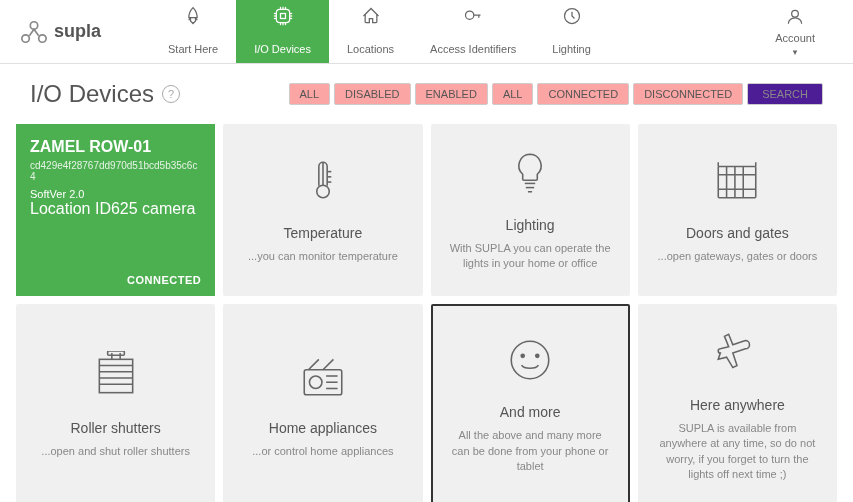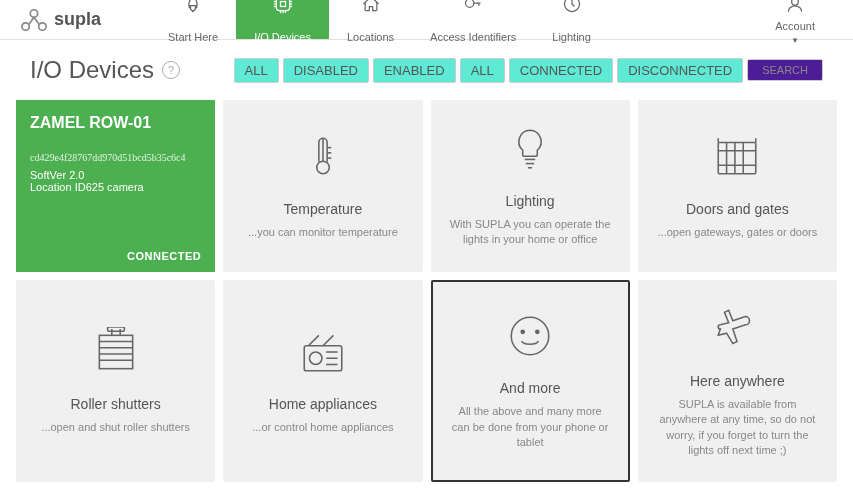--- a/index.html
+++ b/index.html
@@ -3,21 +3,21 @@
   <meta charset="utf-8">
   <style>
     * { box-sizing: border-box; margin: 0; padding: 0; }
     body { font-family: 'Segoe UI', Arial, sans-serif; background: #fff; color: #333; font-size: 13px; }
 
     
     .navbar {
       display: flex;
       align-items: center;
       border-bottom: 1px solid #e0e0e0;
-      height: 40px;
+      height: 64px;
       padding: 0 20px;
     }
     .logo {
       display: flex;
       align-items: center;
       gap: 6px;
       font-size: 18px;
       font-weight: 600;
       color: #555;
       margin-right: 30px;
@@ -94,23 +94,23 @@
       cursor: pointer;
     }
     .filter-bar {
       display: flex;
       align-items: center;
       gap: 4px;
     }
     .filter-btn {
       padding: 4px 10px;
       border: 1px solid #ccc;
-      background: #5eead4;
+      background: #fca5a5;
       color: #555;
-      font-size: 13px;
+      font-size: 11px;
       cursor: pointer;
       border-radius: 2px;
     }
     .search-btn {
       padding: 4px 14px;
       border: 1px solid #ccc;
       background: #4c1d95;
       color: #888;
       font-size: 11px;
       cursor: pointer;
@@ -146,23 +146,23 @@
       background: #4caf50;
       color: #fff;
       border-radius: 0;
       display: flex;
       flex-direction: column;
       justify-content: space-between;
       padding: 14px 14px 10px 14px;
       min-height: 155px;
     }
     .device-name { font-size: 16px; font-weight: 600; }
-    .device-id { font-size: 10px; opacity: 0.85; margin-top: 20px; word-break: break-all; font-family: Liberation Serif, serif; }
+    .device-id { font-size: 10px; opacity: 0.85; margin-top: 4px; word-break: break-all; }
     .device-ver { font-size: 11px; margin-top: 6px; }
-    .device-loc { font-size: 11px; }
+    .device-loc { font-size: 16px; }
     .device-status {
       text-align: right;
       font-size: 11px;
       font-weight: 600;
       letter-spacing: 0.5px;
       margin-top: 10px;
     }
 
     
     .card-selected {

